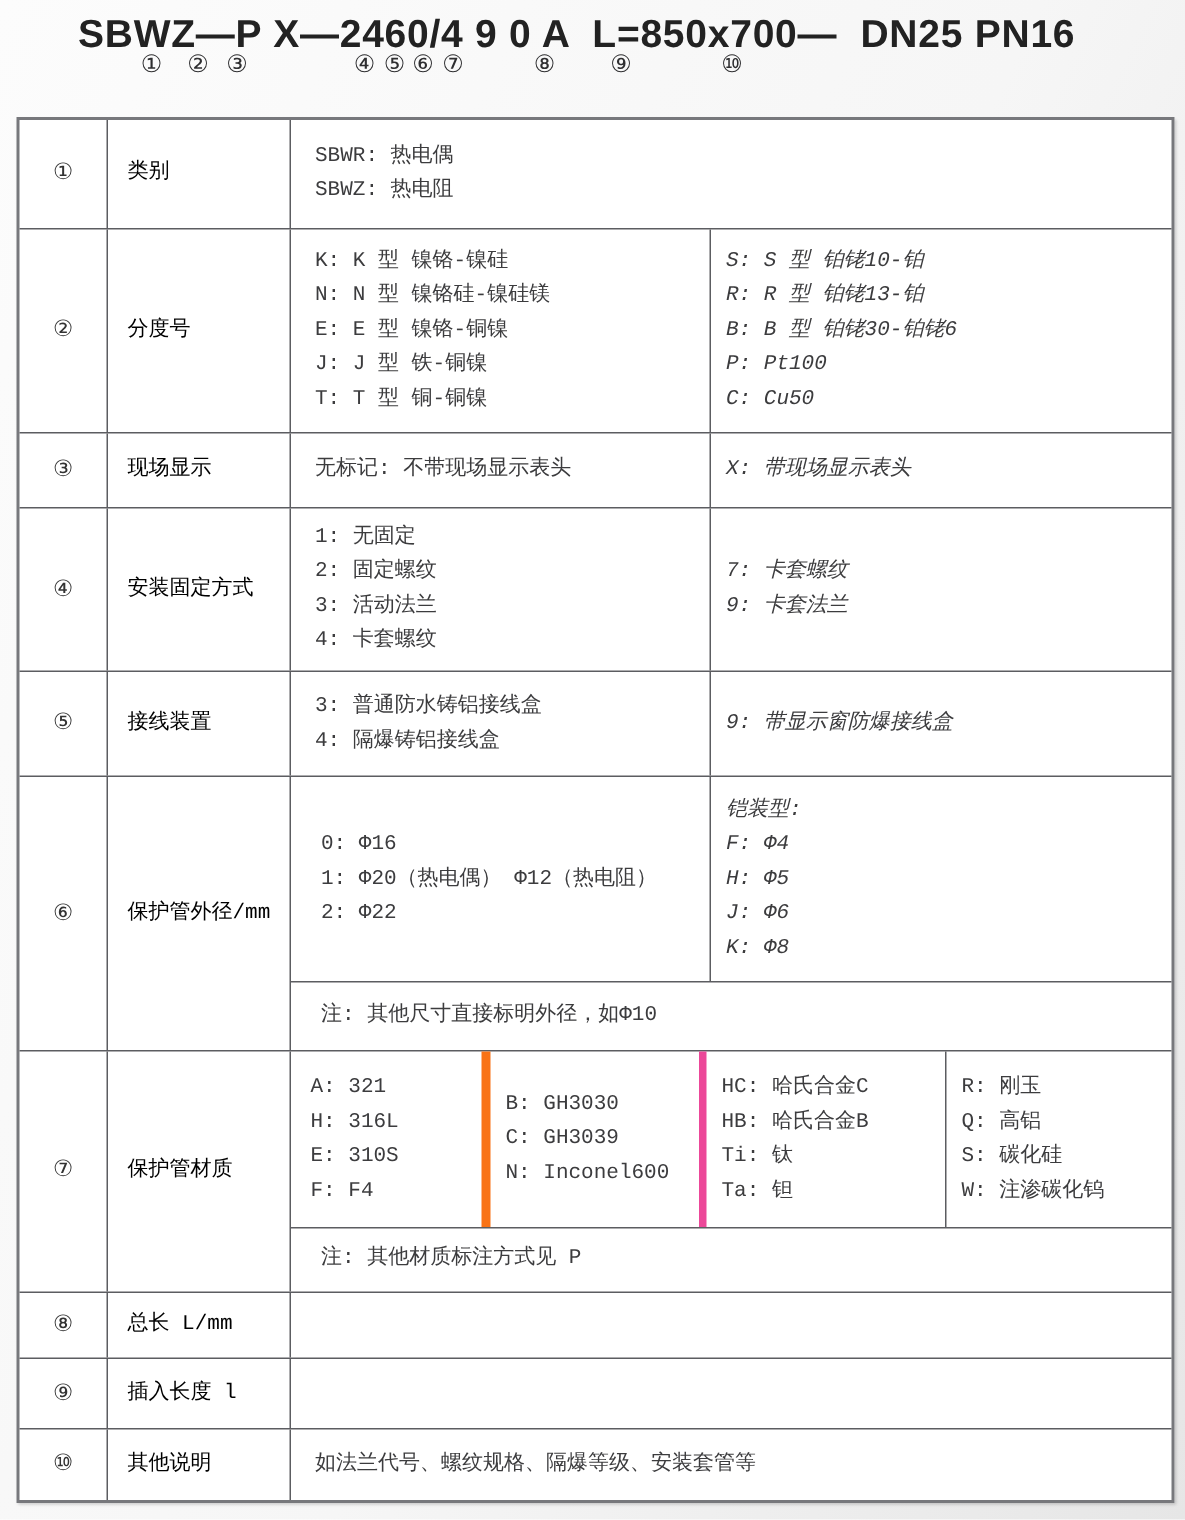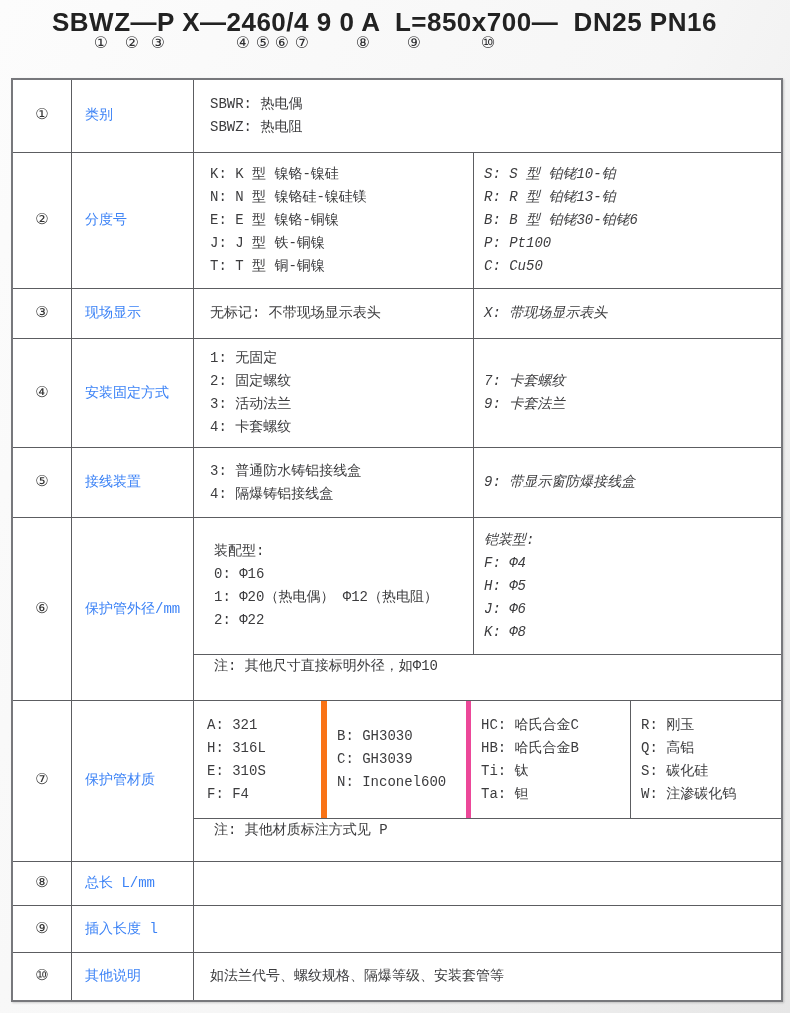--- a/index.html
+++ b/index.html
@@ -34,34 +34,34 @@
   }
   .row { display: flex; border-bottom: 1px solid #5c5d61; width: 100%; }
   .row:last-child { border-bottom: none; }
   .cnum {
     width: 59px; flex: 0 0 59px; border-right: 1px solid #5c5d61;
     display: flex; align-items: center; justify-content: center;
     font-size: 15px; color: #333;
   }
   .clabel {
     width: 122px; flex: 0 0 122px; border-right: 1px solid #5c5d61;
-    display: flex; align-items: center; padding-left: 13px; color: #3b82f6;
+    display: flex; align-items: center; padding-left: 13px; color: #000000;
   }
   .ccontent { flex: 1; display: flex; flex-direction: column; justify-content: center; padding-left: 16px; }
   .ccontent.nopad { padding-left: 0; }
   .split { display: flex; flex: 1; }
   .cell { display: flex; flex-direction: column; justify-content: center; padding-left: 16px; }
   .cell-l { width: 280px; flex: 0 0 280px; border-right: 1px solid #5c5d61; }
   .cell-r { flex: 1; padding-left: 10px; font-style: italic; }
   .c1 { width: 133px; flex: 0 0 133px; border-right: 6px solid #f97316; padding-left: 13px; }
   .c2 { width: 144px; flex: 0 0 144px; border-right: 5px solid #ec4899; padding-left: 10px; }
   .c3 { width: 160px; flex: 0 0 160px; border-right: 1px solid #5c5d61; padding-left: 10px; }
   .c4 { flex: 1; padding-left: 10px; }
   .note-row {
-    border-top: 1px solid #5c5d61; display: flex; align-items: flex-start; padding-left: 20px;
+    border-top: 1px solid #5c5d61; display: flex; align-items: center; padding-left: 20px;
   }
   .line { white-space: pre; }
 </style>
 </head>
 <body>
 
 <div class="page">
 
   <div>
     <div class="model-line">SBWZ—P X—2460/4 9 0 A  L=850x700—  DN25 PN16</div>
@@ -160,21 +160,20 @@
         </div>
       </div>
     </div>
 
     <div class="row" style="height:184px">
       <div class="cnum">⑥</div>
       <div class="clabel">保护管外径/mm</div>
       <div class="ccontent nopad">
         <div class="split" style="height:136px; flex:0 0 auto">
           <div class="cell cell-l" style="padding-left:20px">
-            <div class="line">装配型:</div>
             <div class="line">0: Φ16</div>
             <div class="line">1: Φ20（热电偶） Φ12（热电阻）</div>
             <div class="line">2: Φ22</div>
           </div>
           <div class="cell cell-r">
             <div class="line">铠装型:</div>
             <div class="line">F: Φ4</div>
             <div class="line">H: Φ5</div>
             <div class="line">J: Φ6</div>
             <div class="line">K: Φ8</div>

